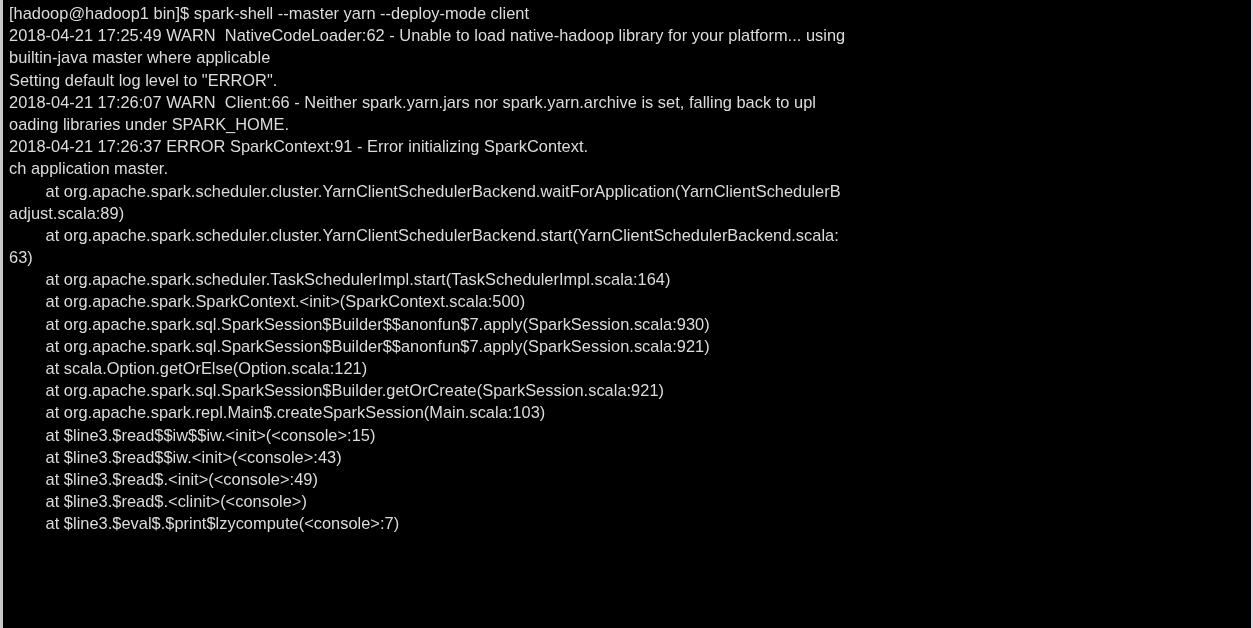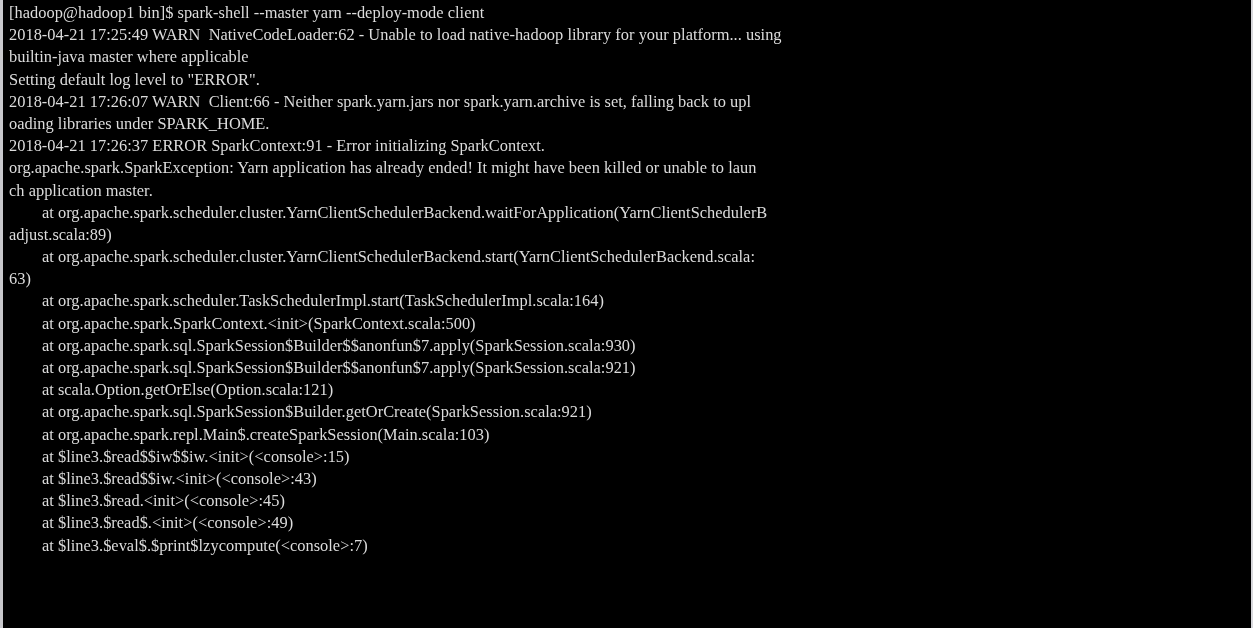--- a/index.html
+++ b/index.html
@@ -28,53 +28,52 @@
     position: absolute;
     left: 0;
     top: 0;
     padding: 2px 0 0 6px;
     box-sizing: border-box;
     width: 1248px;
   }
   .line {
     display: block;
     white-space: pre;
-    font-family: Liberation Serif, serif;
+    font-family: Liberation Sans, sans-serif;
     font-size: 16.4px;
     line-height: 22.2px;
     letter-spacing: 0.02px;
     color: #dcdcdc;
     height: 22.2px;
     overflow: hidden;
   }
 </style>
 </head>
 <body>
 
 <div id="terminal">
   <div id="screen">
       <span class="line">[hadoop@hadoop1 bin]$ spark-shell --master yarn --deploy-mode client</span>
       <span class="line">2018-04-21 17:25:49 WARN  NativeCodeLoader:62 - Unable to load native-hadoop library for your platform... using</span>
       <span class="line">builtin-java master where applicable</span>
       <span class="line">Setting default log level to "ERROR".</span>
       <span class="line">2018-04-21 17:26:07 WARN  Client:66 - Neither spark.yarn.jars nor spark.yarn.archive is set, falling back to upl</span>
       <span class="line">oading libraries under SPARK_HOME.</span>
       <span class="line">2018-04-21 17:26:37 ERROR SparkContext:91 - Error initializing SparkContext.</span>
-      <span class="line">org.apache.spark.SparkException: Yarn application has already ended! It might have been killed or unable to laun</span>
       <span class="line">ch application master.</span>
       <span class="line">        at org.apache.spark.scheduler.cluster.YarnClientSchedulerBackend.waitForApplication(YarnClientSchedulerB</span>
       <span class="line">adjust.scala:89)</span>
       <span class="line">        at org.apache.spark.scheduler.cluster.YarnClientSchedulerBackend.start(YarnClientSchedulerBackend.scala:</span>
       <span class="line">63)</span>
       <span class="line">        at org.apache.spark.scheduler.TaskSchedulerImpl.start(TaskSchedulerImpl.scala:164)</span>
       <span class="line">        at org.apache.spark.SparkContext.&lt;init&gt;(SparkContext.scala:500)</span>
       <span class="line">        at org.apache.spark.sql.SparkSession$Builder$$anonfun$7.apply(SparkSession.scala:930)</span>
       <span class="line">        at org.apache.spark.sql.SparkSession$Builder$$anonfun$7.apply(SparkSession.scala:921)</span>
       <span class="line">        at scala.Option.getOrElse(Option.scala:121)</span>
       <span class="line">        at org.apache.spark.sql.SparkSession$Builder.getOrCreate(SparkSession.scala:921)</span>
       <span class="line">        at org.apache.spark.repl.Main$.createSparkSession(Main.scala:103)</span>
       <span class="line">        at $line3.$read$$iw$$iw.&lt;init&gt;(&lt;console&gt;:15)</span>
       <span class="line">        at $line3.$read$$iw.&lt;init&gt;(&lt;console&gt;:43)</span>
-      <span class="line">        at $line3.$read.&lt;init&gt;(&lt;console&gt;:45)</span>
       <span class="line">        at $line3.$read$.&lt;init&gt;(&lt;console&gt;:49)</span>
+      <span class="line">        at $line3.$read$.&lt;clinit&gt;(&lt;console&gt;)</span>
       <span class="line">        at $line3.$eval$.$print$lzycompute(&lt;console&gt;:7)</span>
     </div>
 </div>
 
 </body></html>

